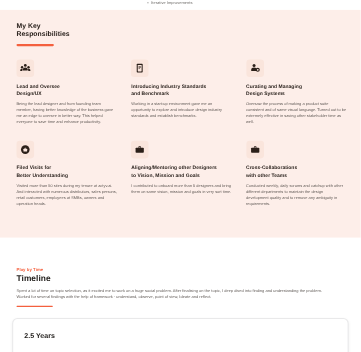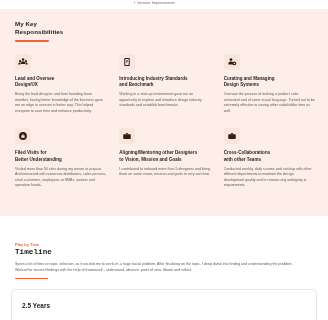--- a/index.html
+++ b/index.html
@@ -72,21 +72,21 @@
   
   .timeline {
     position: absolute; left: 0; top: 237px; width: 328px;
   }
   .tl-kicker {
     position: absolute; left: 15px; top: 5px;
     font-size: 3.9px; font-weight: bold; color: #f4603e; letter-spacing: .05px;
   }
   .tl-title {
     position: absolute; left: 15px; top: 11px;
-    font-size: 7.6px; font-weight: bold; color: #1d1a17; letter-spacing: .05px; font-family: Liberation Mono, monospace;
+    font-size: 7.6px; font-weight: bold; color: #1d1a17; letter-spacing: .05px;
   }
   .tl-desc {
     position: absolute; left: 15px; top: 24px; width: 290px;
     font-size: 3.6px; color: #5f5955; line-height: 6px; letter-spacing: .02px;
   }
   .tl-underline {
     position: absolute; left: 15px; top: 41px;
     width: 33px; height: 1.4px; background: #f4603e; border-radius: 1px;
   }
 

